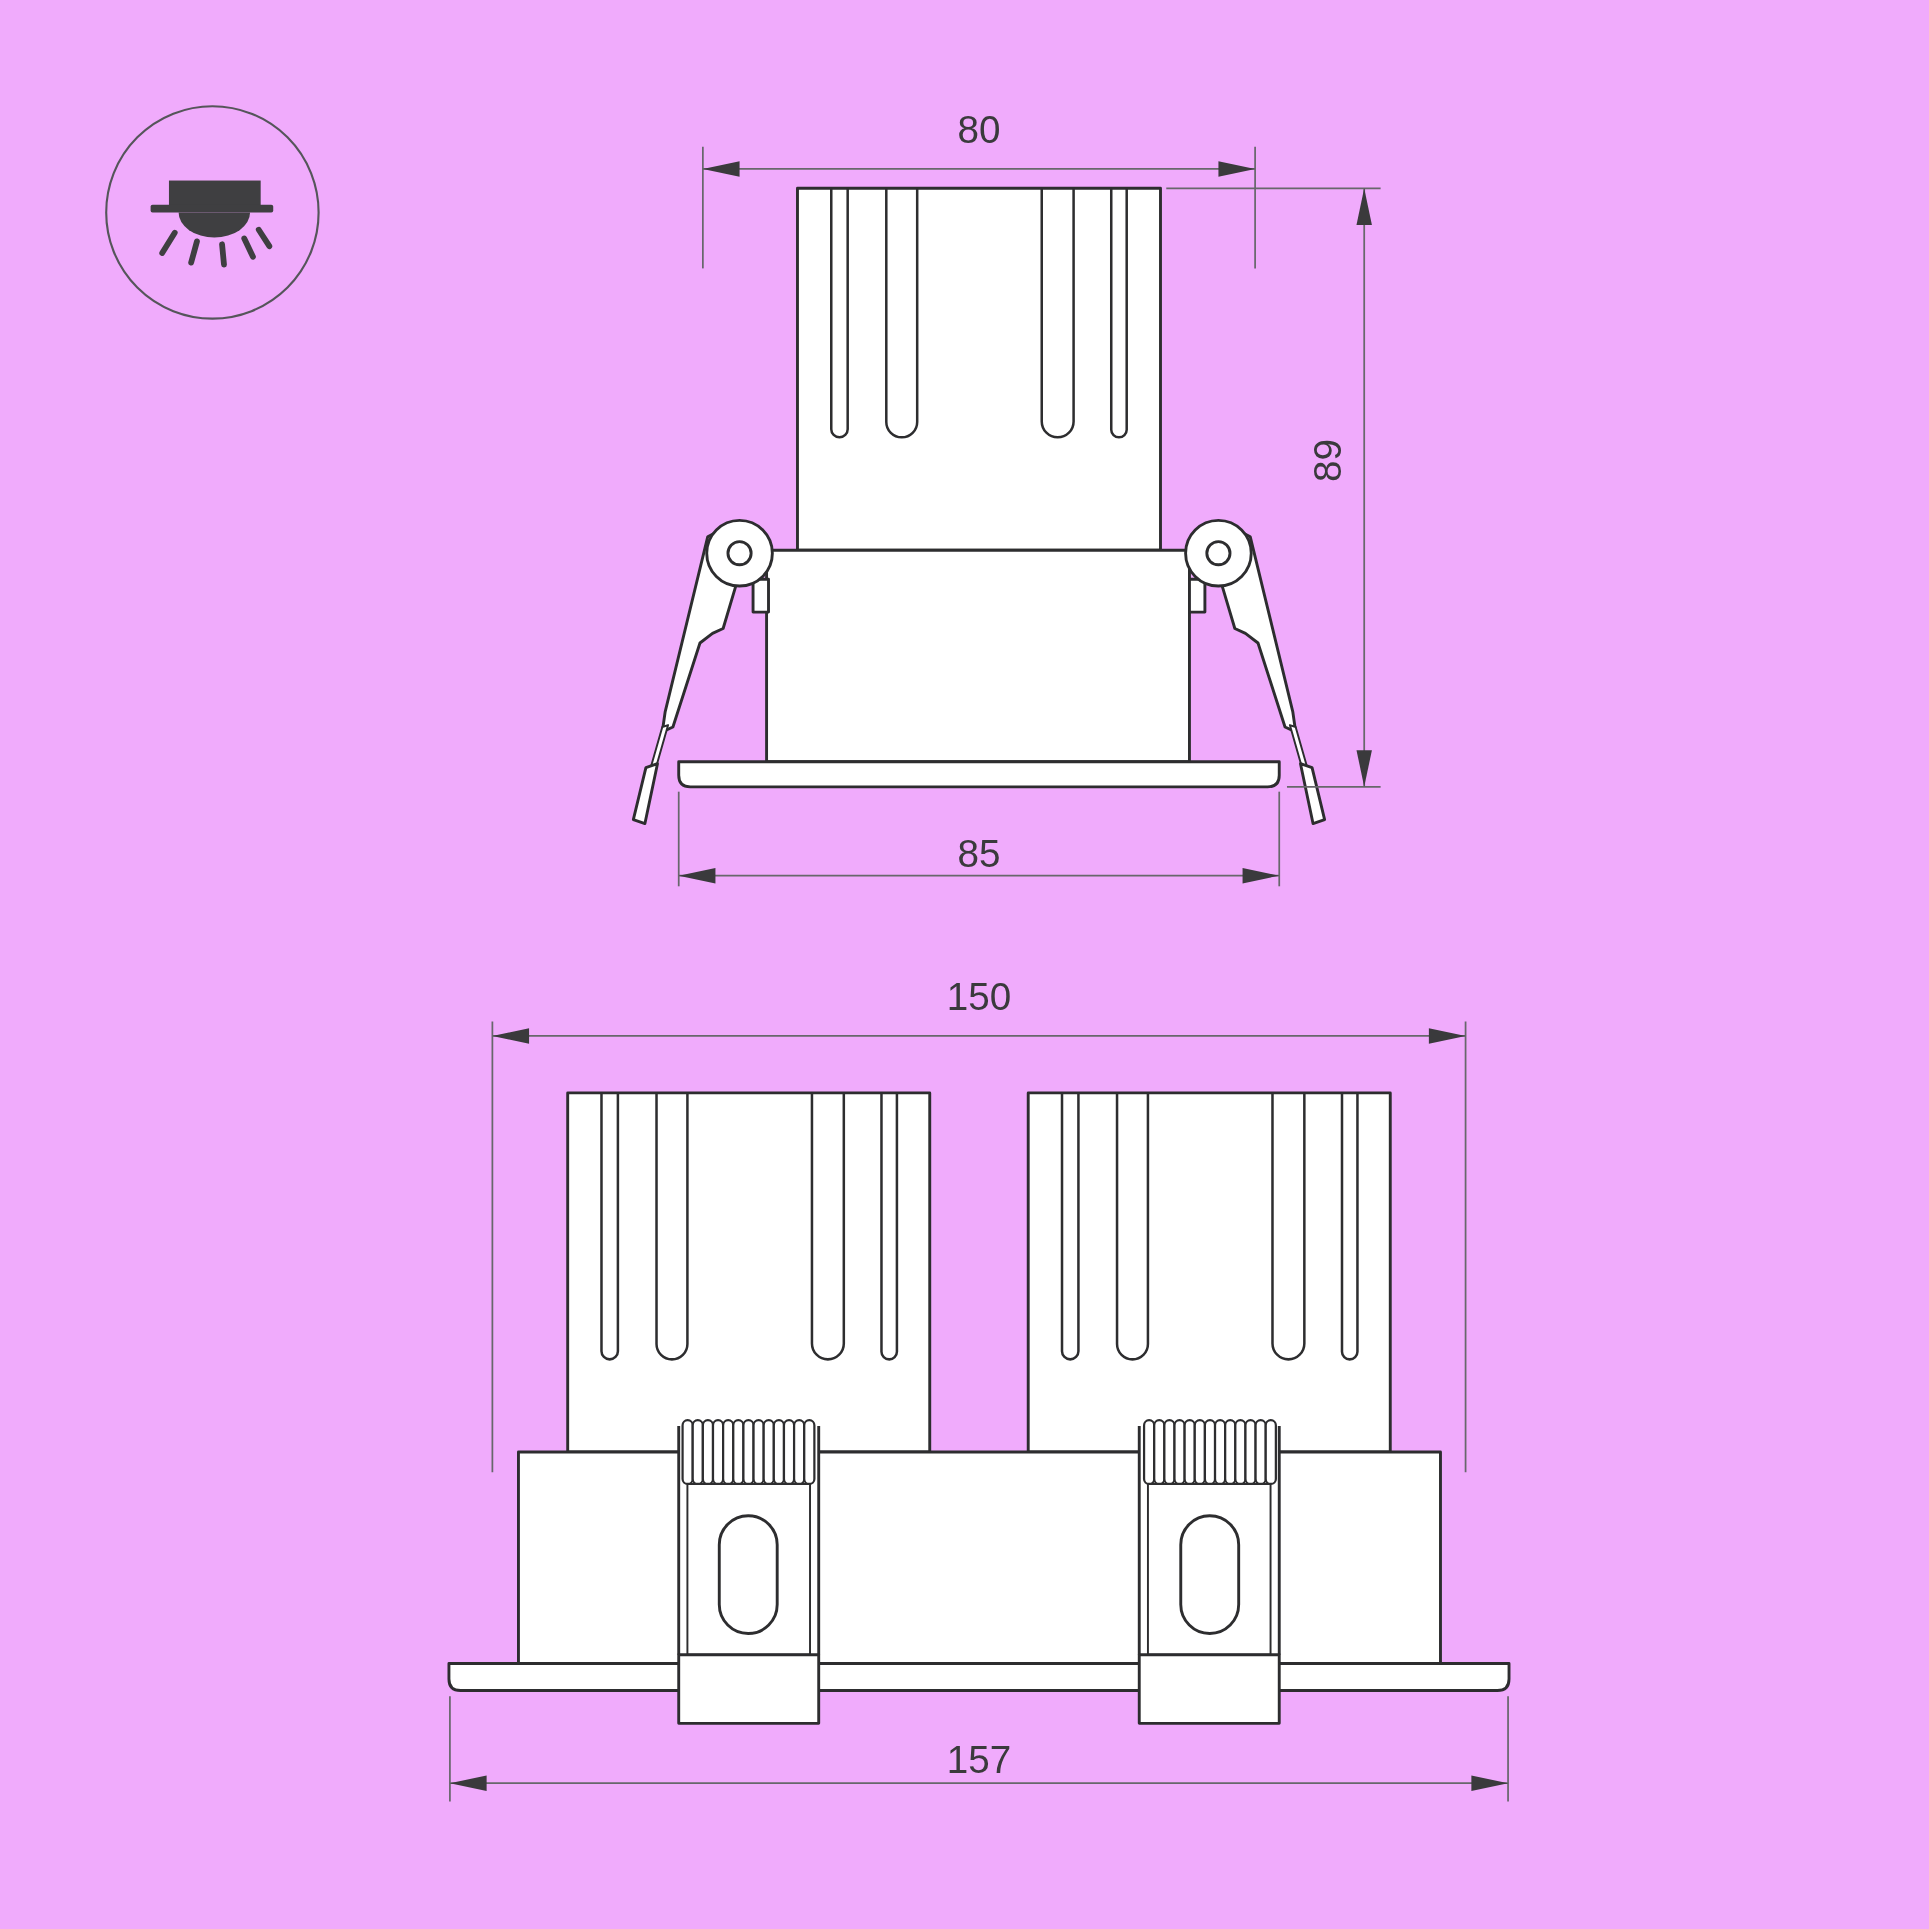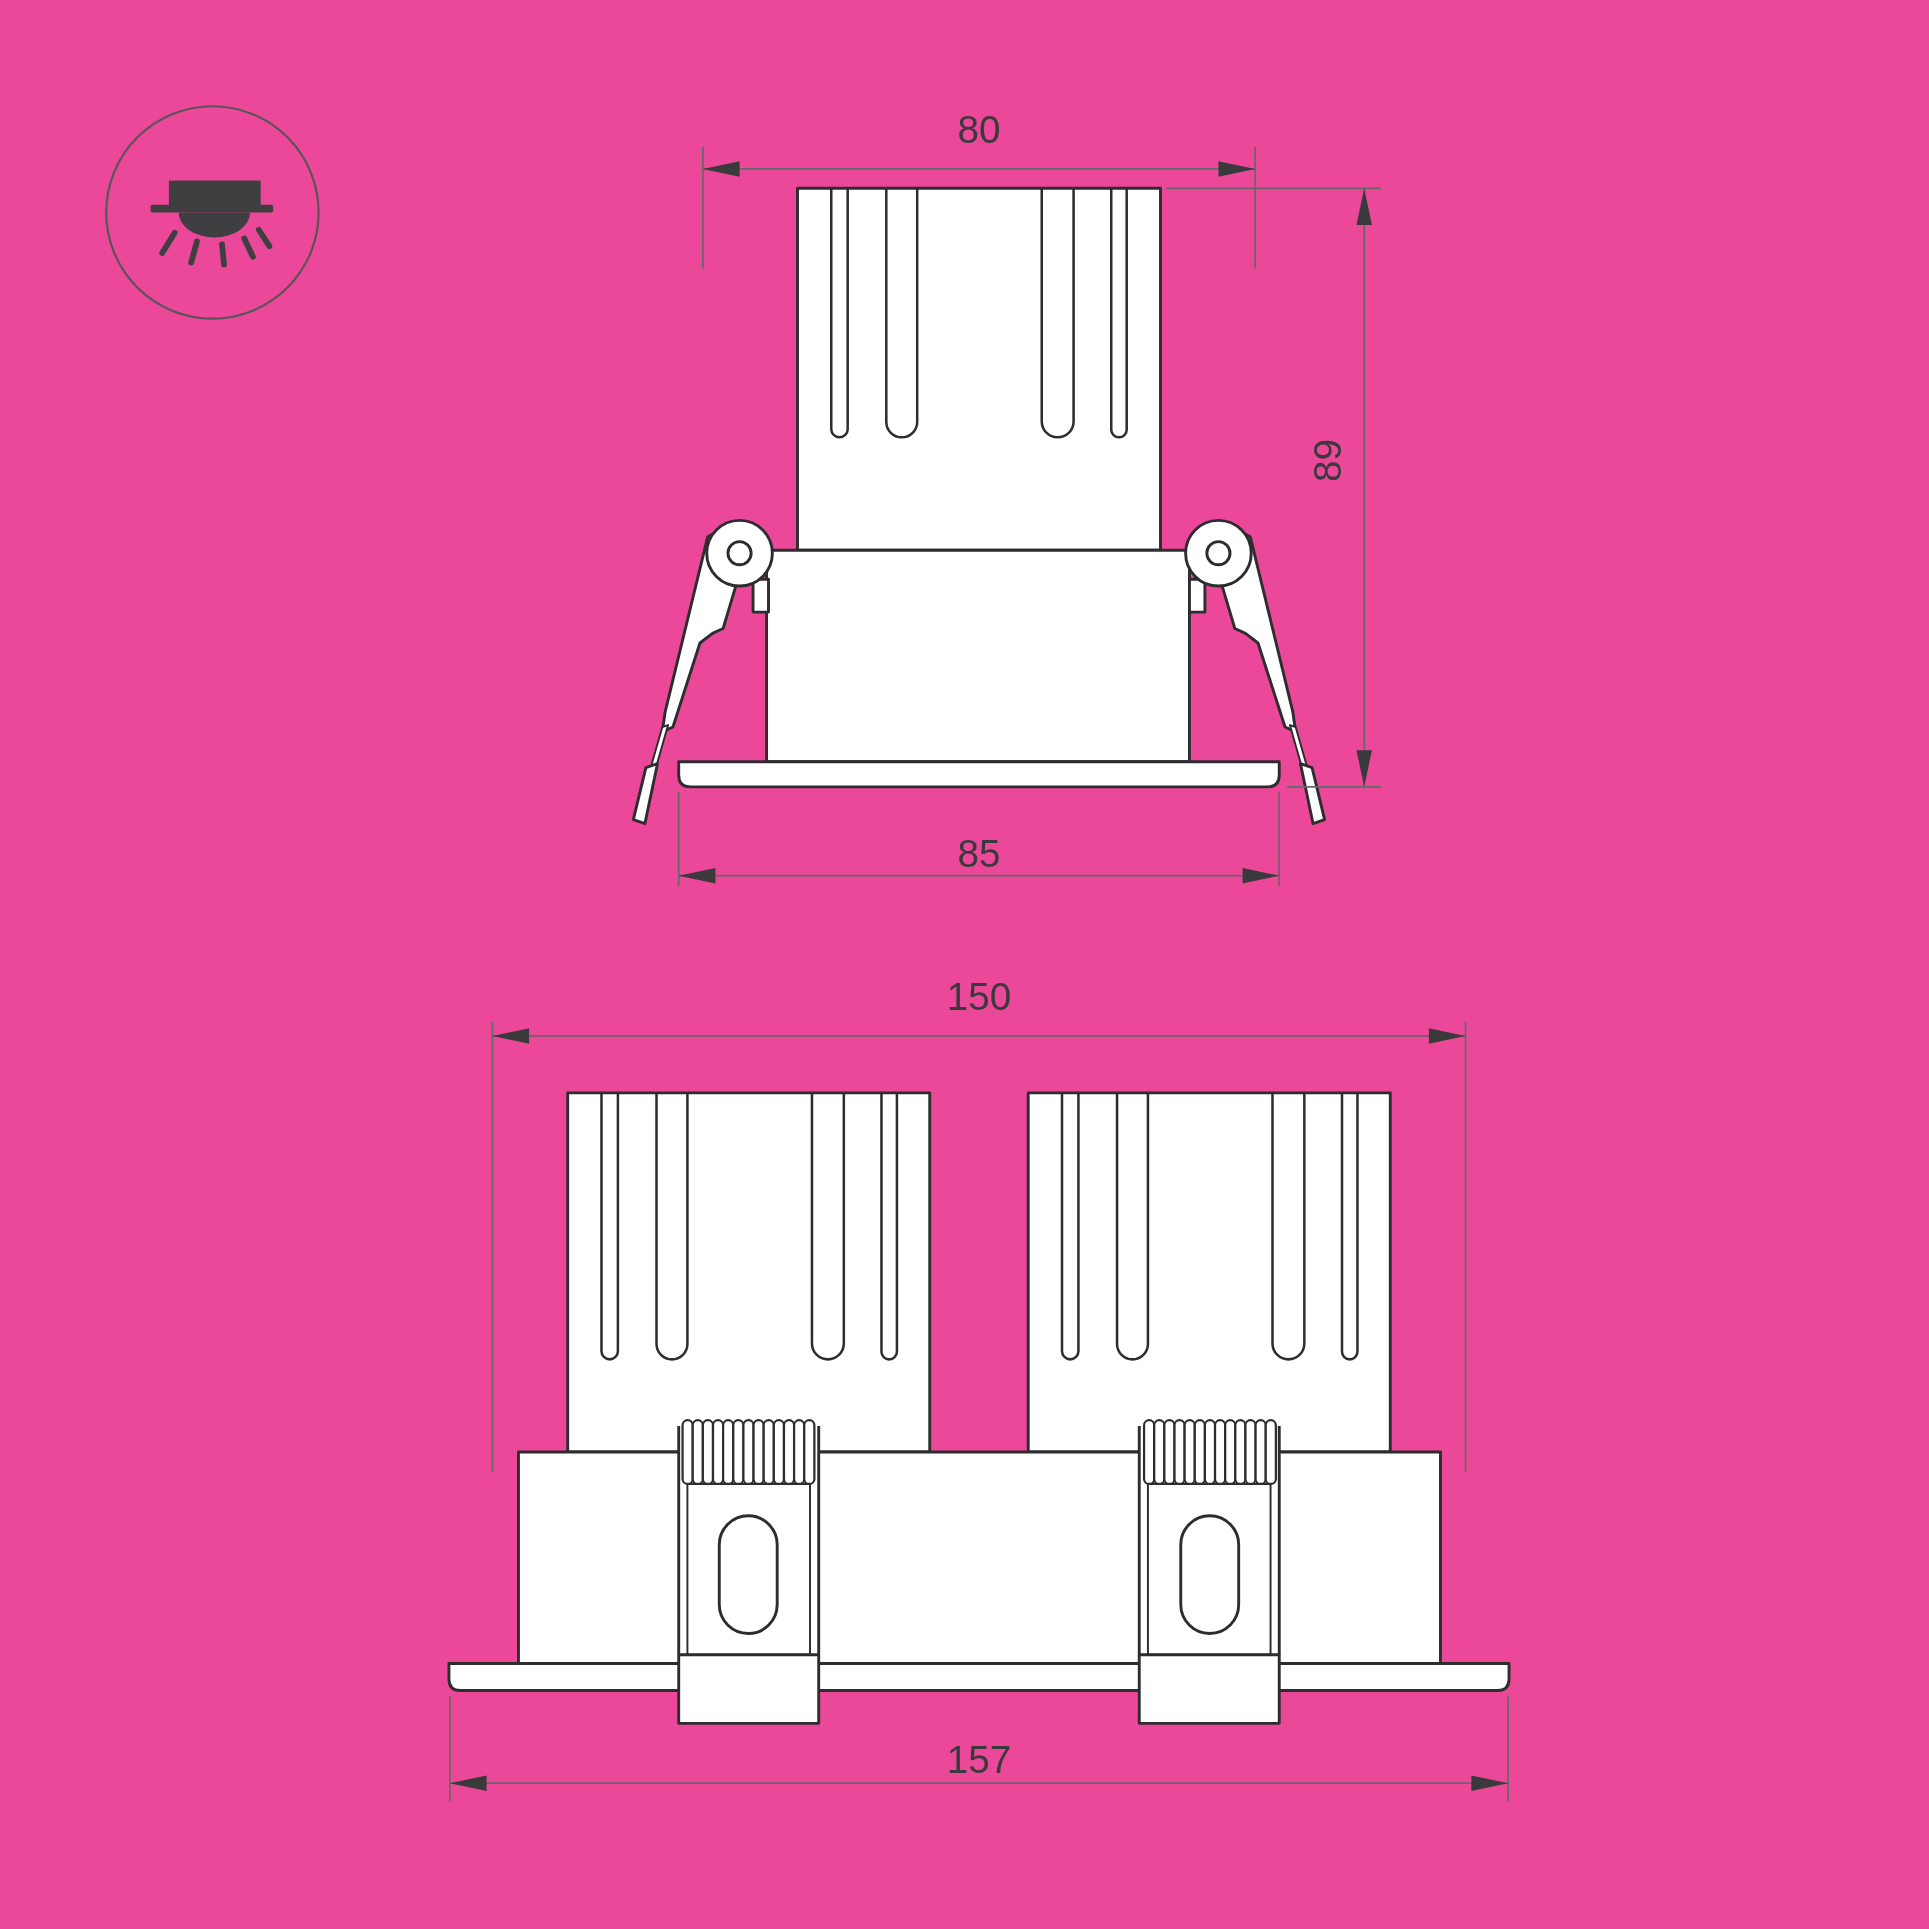--- a/index.html
+++ b/index.html
@@ -1,16 +1,16 @@
 <!DOCTYPE html>
 <html><head>
 <meta charset="utf-8">
 <style>
   html,body{margin:0;padding:0;background:#ffffff;}
-  .page{width:1929px;height:1929px;background:#ec4899;position:relative;}
+  .page{width:1929px;height:1929px;background:#f0abfc;position:relative;}
   svg{display:block;}
   .ol{fill:#ffffff;stroke:#2d2d2f;stroke-width:3;stroke-linejoin:round;}
   .thin{fill:#ffffff;stroke:#2d2d2f;stroke-width:2;stroke-linejoin:round;}
   .slot{fill:none;stroke:#2d2d2f;stroke-width:2.6;}
   .knurl{fill:#ffffff;stroke:#2d2d2f;stroke-width:2.3;}
   .mask{fill:#ffffff;stroke:none;}
   .dim{stroke:#67676b;stroke-width:1.8;fill:none;}
   .arr{fill:#3a3a3c;stroke:none;}
   .dimtxt{font-family:"Liberation Sans", sans-serif;font-size:40px;fill:#3a3a3c;text-anchor:middle;}
   .iconfill{fill:#3f3f41;stroke:none;}

